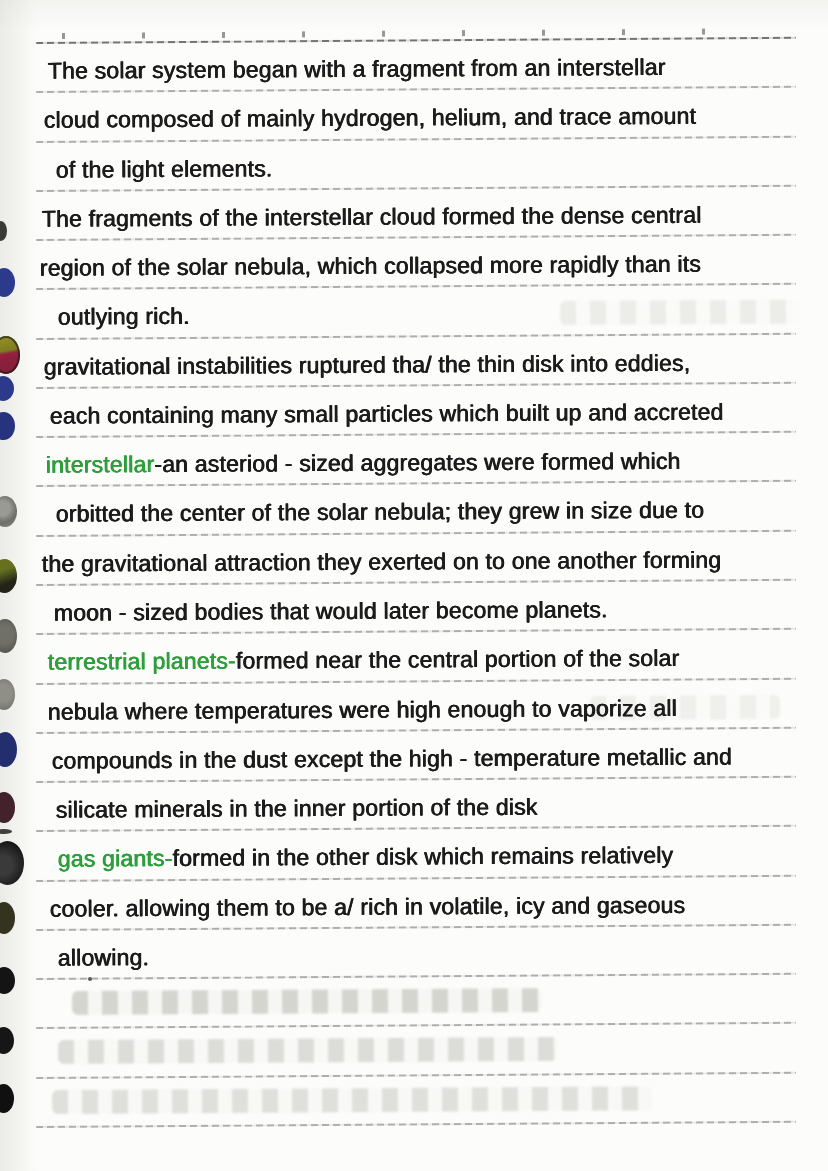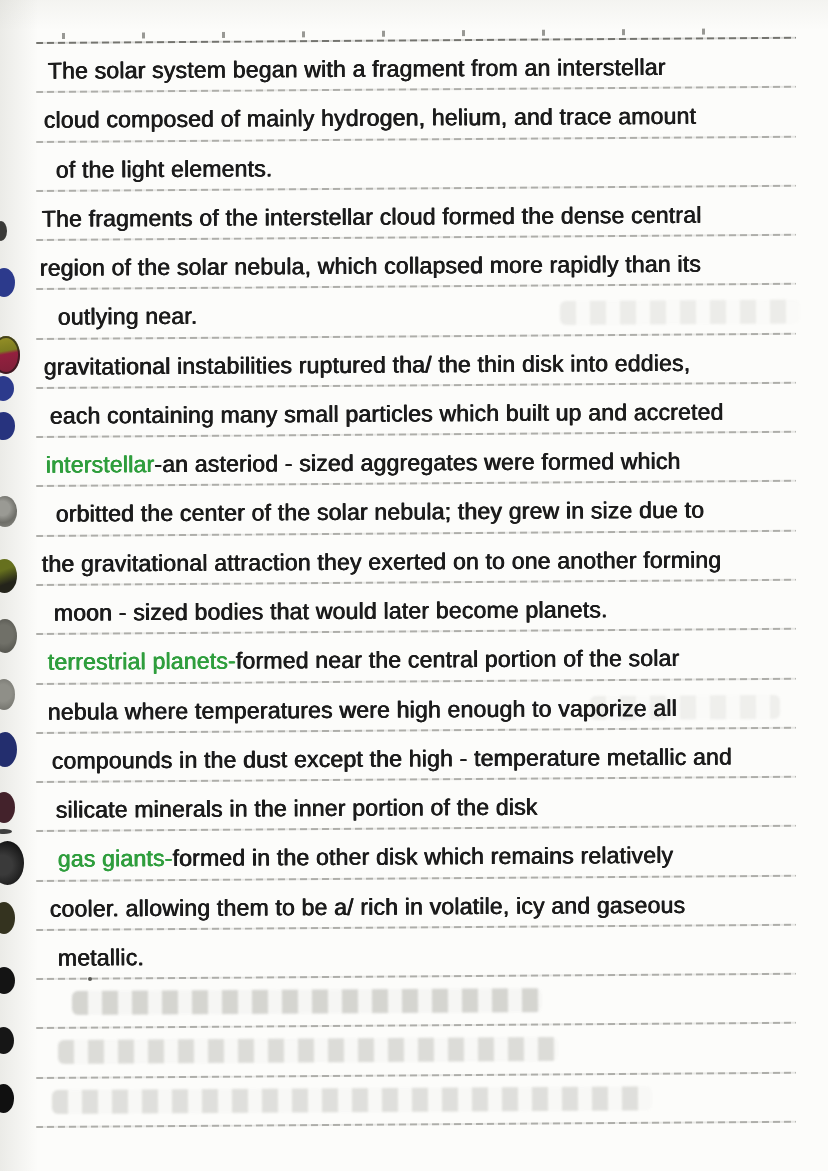--- a/index.html
+++ b/index.html
@@ -107,21 +107,21 @@
       <div class="row" style="top: 140.54px; padding-left: 56px;">
         <span class="seg">of the light elements.</span>
       </div>
       <div class="row" style="top: 189.81px; padding-left: 42px;">
         <span class="seg">The fragments of the interstellar cloud formed the dense central</span>
       </div>
       <div class="row" style="top: 239.08px; padding-left: 40px;">
         <span class="seg">region of the solar nebula, which collapsed more rapidly than its</span>
       </div>
       <div class="row" style="top: 288.35px; padding-left: 58px;">
-        <span class="seg">outlying near.</span>
+        <span class="seg">outlying rich.</span>
       </div>
       <div class="row" style="top: 337.62px; padding-left: 44px;">
         <span class="seg">gravitational instabilities ruptured tha/ the thin disk into eddies,</span>
       </div>
       <div class="row" style="top: 386.89px; padding-left: 50px;">
         <span class="seg">each containing many small particles which built up and accreted</span>
       </div>
       <div class="row" style="top: 436.16px; padding-left: 46px;">
         <span class="seg seg-green">interstellar</span>
         <span class="seg">-an asteriod - sized aggregates were formed which</span>
@@ -149,21 +149,21 @@
         <span class="seg">silicate minerals in the inner portion of the disk</span>
       </div>
       <div class="row" style="top: 830.32px; padding-left: 58px;">
         <span class="seg seg-green">gas giants-</span>
         <span class="seg"> formed in the other disk which remains relatively</span>
       </div>
       <div class="row" style="top: 879.59px; padding-left: 50px;">
         <span class="seg">cooler. allowing them to be a/ rich in volatile, icy and gaseous</span>
       </div>
       <div class="row" style="top: 928.86px; padding-left: 58px;">
-        <span class="seg">metallic.</span>
+        <span class="seg">allowing.</span>
       </div>
     </div>
   <div id="marks">
       <div class="mark" style="top: 221px; left: -5px; width: 12px; height: 20px; background: rgb(58, 58, 56);"></div>
       <div class="mark" style="top: 268px; left: -7px; width: 22px; height: 29px; background: rgb(44, 58, 140);"></div>
       <div class="mark mark-ring" style="top: 336px; left: -8px; width: 28px; height: 38px; background: linear-gradient(170deg, rgb(154, 148, 40) 0%, rgb(124, 124, 32) 40%, rgb(147, 32, 62) 48%, rgb(124, 31, 56) 100%);"></div>
       <div class="mark" style="top: 376px; left: -8px; width: 22px; height: 25px; background: rgb(44, 58, 140);"></div>
       <div class="mark" style="top: 412px; left: -8px; width: 23px; height: 28px; background: rgb(39, 51, 126);"></div>
       <div class="mark" style="top: 496px; left: -7px; width: 24px; height: 31px; background: radial-gradient(circle at 40% 40%, rgb(154, 154, 148) 0px, rgb(154, 154, 148) 30%, rgb(110, 110, 104) 60%, rgb(139, 139, 133) 100%);"></div>
       <div class="mark" style="top: 559px; left: -8px; width: 25px; height: 34px; background: linear-gradient(160deg, rgb(102, 112, 30) 0px, rgb(102, 112, 30) 35%, rgb(35, 35, 26) 70%);"></div>

